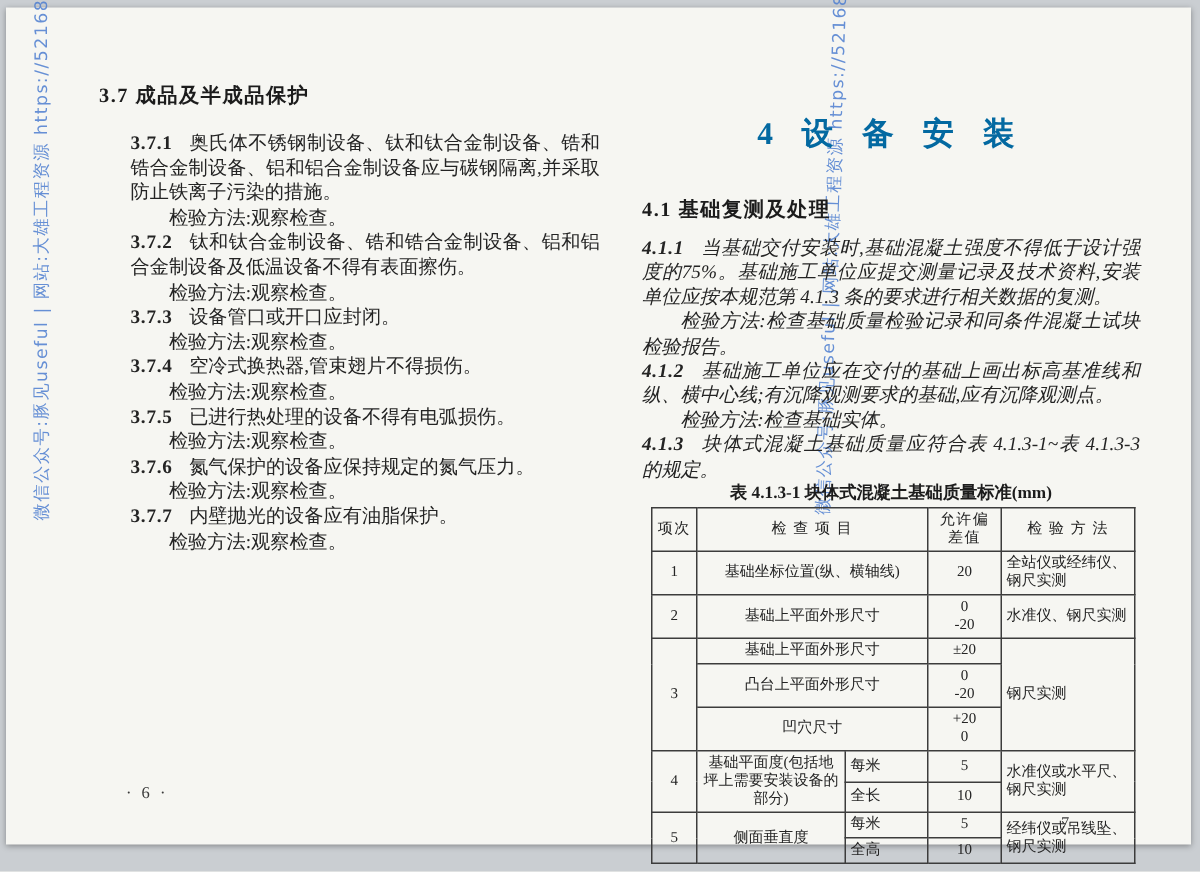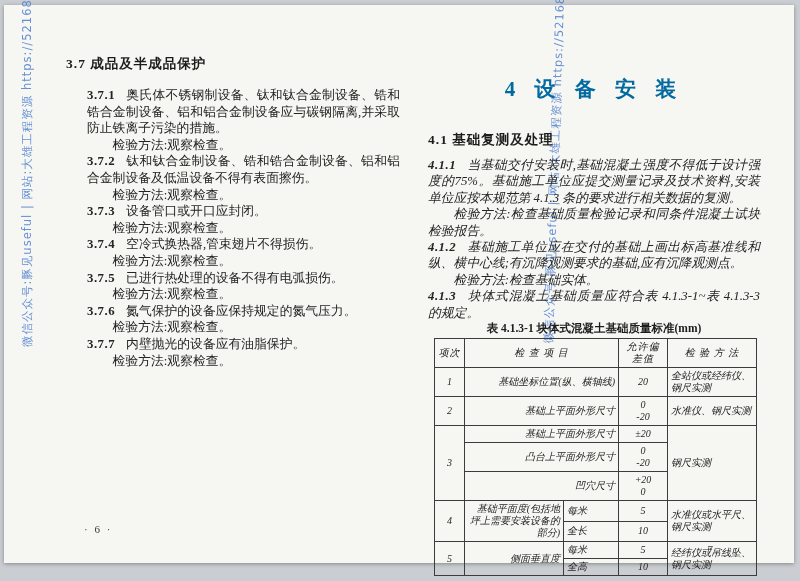--- a/index.html
+++ b/index.html
@@ -66,24 +66,24 @@
   }
   table.qtable {
     position: absolute; left: 430px; top: 333px; width: 322px; z-index: 2;
     border-collapse: collapse; table-layout: fixed;
     font-size: 10px; line-height: 1.2; color: #242424;
   }
   table.qtable th, table.qtable td {
     border: 1px solid #3c3c3c; padding: 2px 3px;
     vertical-align: middle; font-weight: normal;
   }
-  table.qtable { border: 1.5px solid #333; font-style: italic; }
+  table.qtable { border: 1.5px solid #333; }
   th.h { text-align: center; letter-spacing: 1px; padding: 4px 2px; }
   td.c { text-align: center; }
-  td.item { text-align: right; padding-left: 9px; }
+  td.item { text-align: center; padding-left: 9px; }
   td.scope { text-align: left; padding-left: 9px; }
   .pre { white-space: pre-line; }
   td.meth { text-align: left; padding-left: 5px; }
 </style>
 </head>
 <body>
 
 <div class="sheet">
 
   <div class="watermark wm-left">微信公众号:豚见useful | 网站:大雄工程资源 https://521686.xyz/</div>

